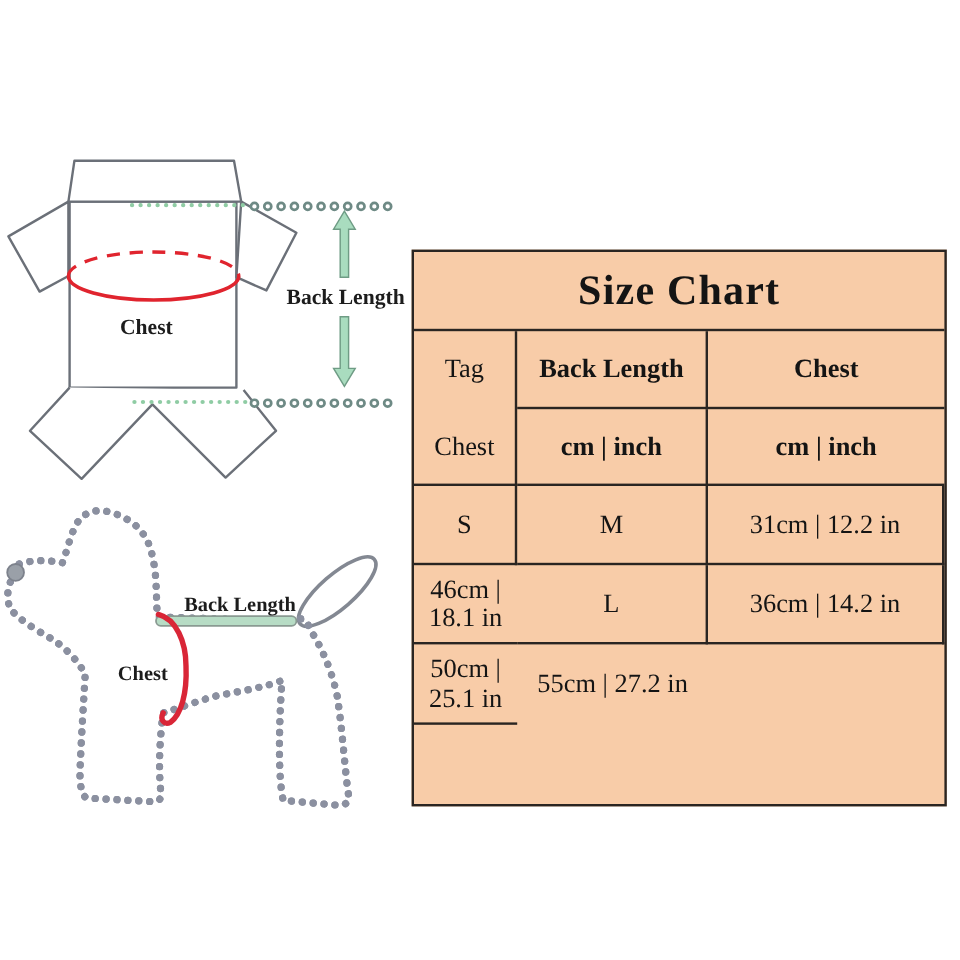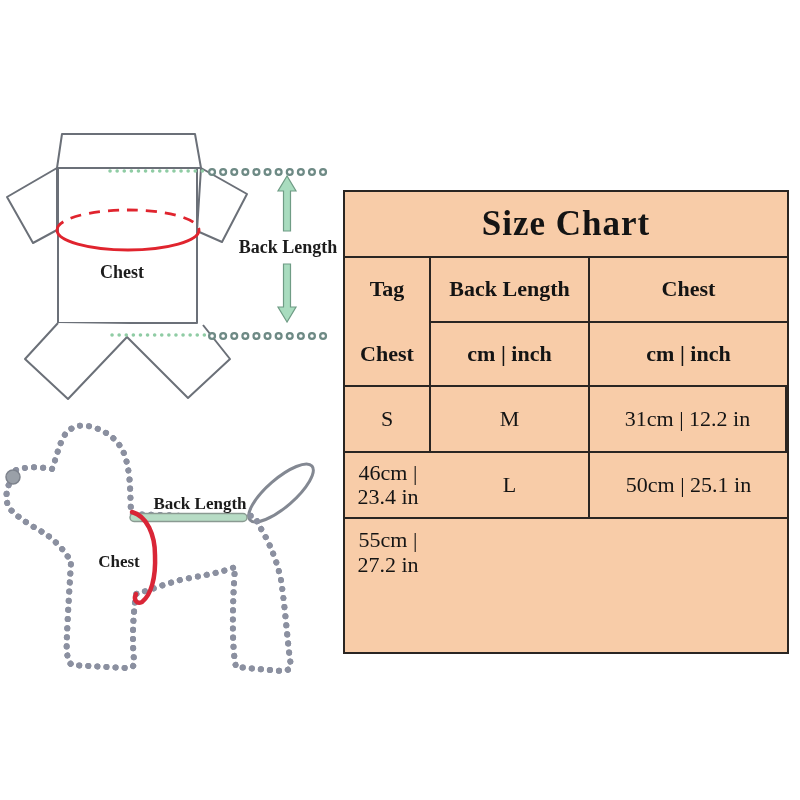--- a/index.html
+++ b/index.html
@@ -7,33 +7,33 @@
     width:800px; height:800px; background:#ffffff; position:relative;
     font-family:"Liberation Serif", serif; color:#141414; overflow:hidden;
   }
   .diagrams { position:absolute; left:0; top:0; }
   .diagram-label {
     font-family:"Liberation Serif", serif; font-weight:bold; fill:#1c1c1c;
   }
 
   
   .size-table {
-    position:absolute; left:343px; top:190px; width:446px; height:464px;
+    position:absolute; left:343px; top:208px; width:446px; height:464px;
     box-sizing:border-box; background:#F8CCA8; border:2px solid #2A2522;
     display:grid; grid-template-columns:86px 159px 1fr;
     grid-template-rows:66px 65px 64px 66px 66px 67px 1fr;
   }
   .cell {
     display:flex; align-items:center; justify-content:center;
     font-size:22px; box-sizing:border-box; line-height:1.1; text-align:center;
   }
   .bb { border-bottom:2px solid #2A2522; }
   .br { border-right:2px solid #2A2522; }
   .title-cell { grid-column:1/4; font-size:35px; font-weight:bold; letter-spacing:1px; }
-  .tag-cell { grid-row:2/4; flex-direction:column; gap:40px; font-weight:bold; }
+  .tag-cell { grid-row:2/4; flex-direction:column; gap:40px; font-weight:normal; }
   .head { font-weight:bold; }
 </style>
 </head>
 <body>
 
 <svg class="diagrams" width="800" height="800" viewBox="0 0 800 800">
 
   <g fill="#ffffff" stroke="#6B7078" stroke-width="2" stroke-linejoin="round">
     <path d="M58,168 L197,168 L197,323 L58,323 Z"></path>
     <path d="M58,323 L25,359 L68,399 L127,337 L188,398 L230,359 L203,325"></path>
@@ -108,19 +108,20 @@
   <div class="cell head br bb">Back Length</div>
   <div class="cell head bb">Chest</div>
 
   <div class="cell head br bb">cm | inch</div>
   <div class="cell head bb">cm | inch</div>
 
   <div class="cell br bb">S</div>
 
   <div class="cell br bb">M</div>
   <div class="cell br bb">31cm | 12.2 in</div>
-  <div class="cell bb">46cm | 23.4 in</div>
+  <div class="cell bb">46cm | 18.1 in</div>
 
   <div class="cell br bb">L</div>
+  <div class="cell br bb">36cm | 14.2 in</div>
   <div class="cell bb">50cm | 25.1 in</div>
 
   <div class="cell">55cm | 27.2 in</div>
 </div>
 
 </body></html>

